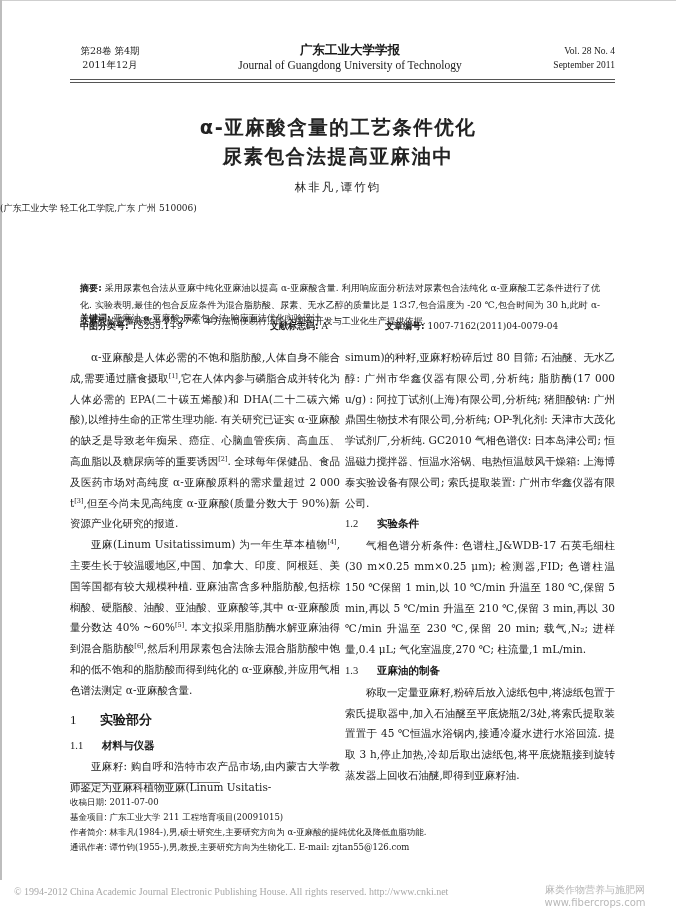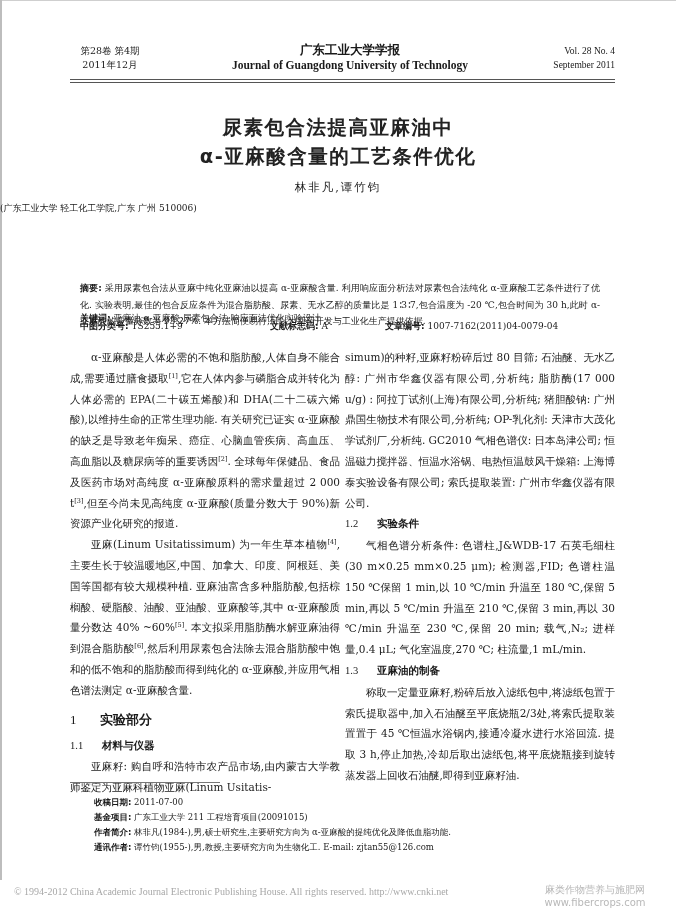--- a/index.html
+++ b/index.html
@@ -7,21 +7,21 @@
     width: 676px; height: 919px; background: #ffffff; position: relative; overflow: hidden;
     font-family: "DejaVu Serif", "Liberation Serif", serif; color: #1a1a1a;
   }
   .page-border-left { position: absolute; left: 0; top: 0; width: 2px; height: 880px; background: #bdbdbd; }
   .page-border-top { position: absolute; left: 0; top: 0; width: 676px; height: 1px; background: #cfcfcf; }
 
   .header { position: absolute; top: 44px; left: 70px; width: 545px; height: 30px; }
   .hdr-left { position: absolute; left: 0; top: 0; font-size: 9.5px; line-height: 14px; text-align: center; width: 80px; }
   .hdr-center { position: absolute; left: 120px; width: 320px; top: -2px; text-align: center; }
   .hdr-center .cn { font-size: 12.5px; font-weight: bold; line-height: 16px; }
-  .hdr-center .en { font-family: "Liberation Serif", serif; font-size: 11.5px; font-weight: bold; line-height: 14px; }
+  .hdr-center .en { font-family: "Liberation Serif", serif; font-size: 11.5px; font-weight: normal; line-height: 14px; }
   .hdr-right { position: absolute; right: 0; top: 0; font-family: "Liberation Serif", serif; font-size: 9.5px; line-height: 14px; text-align: right; width: 80px; }
   .hdr-rule { position: absolute; left: 70px; top: 79px; width: 545px; height: 2px; border-top: 1px solid #555; border-bottom: 1px solid #555; }
 
   .title { position: absolute; top: 113px; left: 0; width: 676px; text-align: center; font-family: "DejaVu Sans", sans-serif; font-size: 19.5px; line-height: 29px; font-weight: bold; letter-spacing: 1.5px; color: #222; }
   .authors { position: absolute; top: 180px; left: 0; width: 676px; text-align: center; font-size: 11.5px; letter-spacing: 2px; }
   .affil { position: absolute; top: 202px; left: 0; width: 676px; text-align: left; font-size: 9px; }
 
   .abstract { position: absolute; top: 237px; left: 80px; width: 520px; font-size: 9px; line-height: 16.5px; text-align: justify; margin-top: 43px; }
   .abstract b, .kw b, .meta b { font-family: "DejaVu Sans", sans-serif; font-weight: bold; }
   .kw { position: absolute; top: 310px; left: 80px; width: 520px; font-size: 9px; line-height: 16px; }
@@ -34,21 +34,21 @@
   .col p { margin: 0; }
   .indent { text-indent: 2em; }
   .sup { font-size: 6.5px; vertical-align: super; line-height: 0; }
   .h1 { font-family: "DejaVu Sans", sans-serif; font-size: 13px; font-weight: bold; margin: 8px 0 4px 0 !important; line-height: 22px; }
   .h1 .num { display: inline-block; width: 30px; font-family: "Liberation Serif", serif; font-weight: normal; }
   .h2 { font-family: "DejaVu Sans", sans-serif; font-size: 10.5px; font-weight: bold; }
   .h2 .num { display: inline-block; width: 32px; font-family: "Liberation Serif", serif; font-weight: normal; }
 
   .fn-rule { position: absolute; top: 782px; left: 70px; width: 150px; height: 1px; background: #777; }
   .footnotes { position: absolute; top: 795px; left: 70px; width: 540px; font-size: 8.5px; line-height: 15px; }
-  .footnotes b { font-family: "DejaVu Sans", sans-serif; font-weight: bold; margin-left: 24px; }
+  .footnotes b { font-family: "DejaVu Sans", sans-serif; font-weight: normal; }
 
   .copyright { position: absolute; top: 886px; left: 14px; font-family: "Liberation Serif", serif; font-size: 10px; color: #a8a8a8; white-space: nowrap; }
   .watermark { position: absolute; top: 883px; left: 520px; width: 150px; text-align: center; font-family: "DejaVu Sans", sans-serif; color: #b8b8b8; font-size: 10px; line-height: 13px; }
 </style>
 </head>
 <body>
 
 <div class="page-border-top"></div>
 <div class="page-border-left"></div>
 
@@ -62,22 +62,22 @@
     <div class="en">Journal of Guangdong University of Technology</div>
   </div>
   <div class="hdr-right">
     <div>Vol. 28 No. 4</div>
     <div>September 2011</div>
   </div>
 </div>
 <div class="hdr-rule"></div>
 
 <div class="title">
+  <div>α-亚麻酸含量的工艺条件优化</div>
   <div>尿素包合法提高亚麻油中</div>
-  <div>α-亚麻酸含量的工艺条件优化</div>
 </div>
 <div class="authors">林非凡,谭竹钧</div>
 <div class="affil">(广东工业大学 轻工化工学院,广东 广州 510006)</div>
 
 <div class="abstract">
   <b>摘要:</b>
   <span>采用尿素包合法从亚麻中纯化亚麻油以提高 α-亚麻酸含量. 利用响应面分析法对尿素包合法纯化 α-亚麻酸工艺条件进行了优化. 实验表明,最佳的包合反应条件为混合脂肪酸、尿素、无水乙醇的质量比是 1∶3∶7,包合温度为 -20 ℃,包合时间为 30 h,此时 α-亚麻酸的质量分数为 93.27%. 本方法简便易行,可以为新药开发与工业化生产提供依据.</span>
 </div>
 
 <div class="kw">

